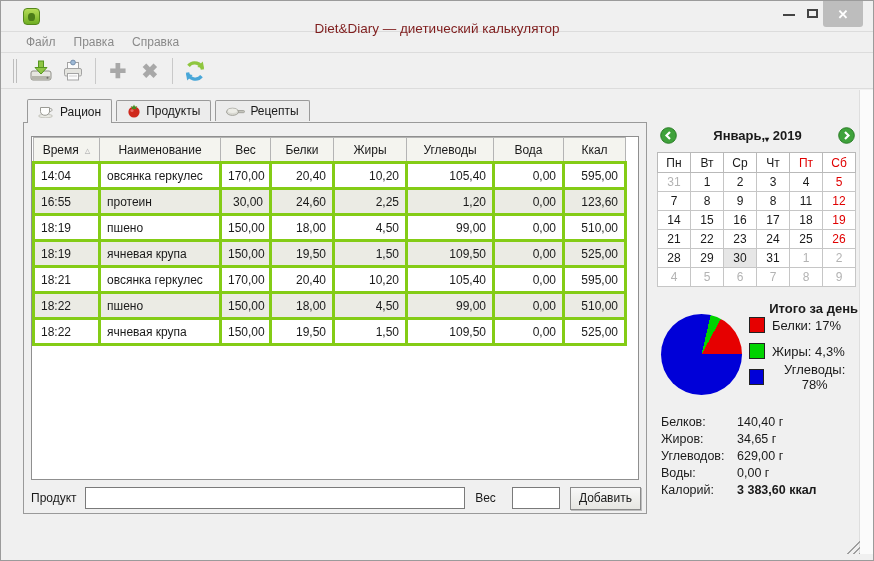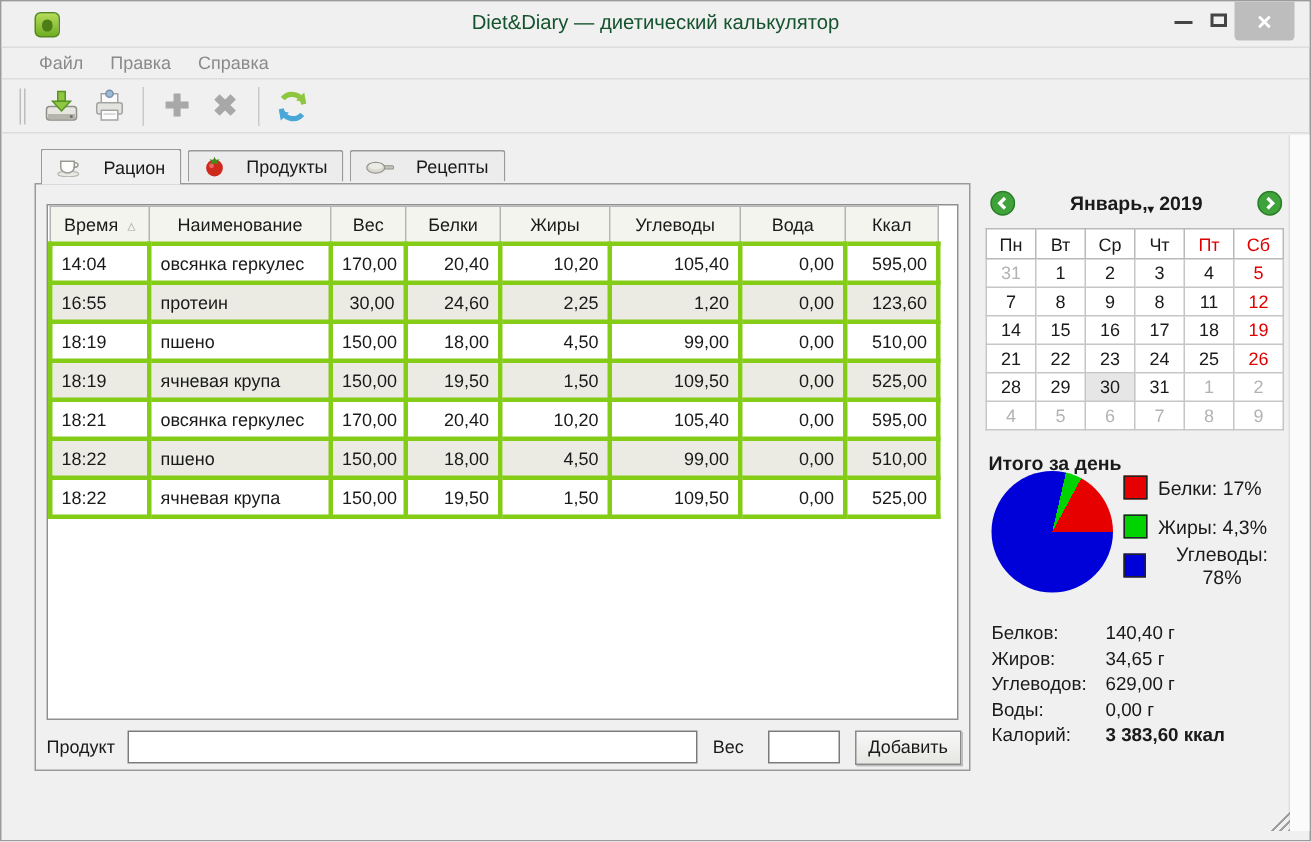--- a/index.html
+++ b/index.html
@@ -6,40 +6,40 @@
   .window{position:relative;width:874px;height:561px;box-sizing:border-box;
     border:1px solid #9b9b9b;background:#f0f0f0;overflow:hidden;
     font-family:"Liberation Sans",sans-serif;font-size:12px;color:#1a1a1a;}
   
   .titlebar{position:absolute;left:0;top:0;width:100%;height:30px;background:#f0f0f0;
     border-bottom:1px solid #dcdcdc;}
   .app-icon{position:absolute;left:22px;top:7px;width:17px;height:17px;border-radius:4px;
     background:linear-gradient(#b5dd57,#6fae22);border:1px solid #55881c;box-sizing:border-box;}
   .app-icon:after{content:"";position:absolute;left:4px;top:4px;width:7px;height:8px;
     border-radius:45%;background:#4c7d18;}
-  .title{position:absolute;left:0;right:0;top:6px;text-align:center;font-size:13.5px;color:#14532d;}
+  .title{position:absolute;left:0;right:0;top:20px;text-align:center;font-size:13.5px;color:#7f1d1d;}
   .btn-min{position:absolute;left:782px;top:13px;width:12px;height:2px;background:#444;}
   .btn-max{position:absolute;left:806px;top:8px;width:11px;height:9px;border:2px solid #444;box-sizing:border-box;}
   .btn-close{position:absolute;left:822px;top:0;width:40px;height:26px;background:#bdbdbd;
     border-radius:0 0 3px 3px;color:#fff;font-size:13px;font-weight:bold;
     display:flex;align-items:center;justify-content:center;}
   
   .menubar{position:absolute;left:0;top:31px;width:100%;height:21px;border-bottom:1px solid #dcdcdc;
     display:flex;align-items:center;padding-left:16px;box-sizing:border-box;color:#8a8a8a;}
   .menu-item{padding:0 9px;height:100%;display:flex;align-items:center;}
   
   .toolbar{position:absolute;left:0;top:53px;width:100%;height:35px;border-bottom:1px solid #dcdcdc;
     display:flex;align-items:center;padding-left:12px;box-sizing:border-box;}
   .grip{width:2px;height:24px;border-left:1px solid #bdbdbd;border-right:1px solid #bdbdbd;margin-right:8px;}
   .tool-btn{width:30px;height:28px;display:flex;align-items:center;justify-content:center;margin:0 1px;}
   .tool-sep{width:1px;height:26px;background:#c9c9c9;margin:0 6px;}
   .glyph-disabled{font-size:20px;font-weight:bold;color:#a8a8a8;line-height:1;}
   
   .tabs{position:absolute;left:26px;top:99px;height:23px;z-index:3;display:flex;}
-  .tab{display:inline-flex;align-items:center;gap:14px;height:21px;padding:0 10px;
+  .tab{display:inline-flex;align-items:center;gap:5px;height:21px;padding:0 10px;
     border:1px solid #9a9a9a;border-bottom:none;border-radius:2px 2px 0 0;background:#ececec;
     margin-right:4px;box-sizing:border-box;}
   .tab.active{height:24px;margin-top:-1px;background:#f0f0f0;}
   
   .tabpage{position:absolute;left:22px;top:121px;width:624px;height:392px;
     border:1px solid #9a9a9a;background:#f0f0f0;box-sizing:border-box;z-index:2;}
   .grid-wrap{position:absolute;left:7px;top:13px;width:608px;height:344px;background:#fff;
     border:1px solid #8f8f8f;box-sizing:border-box;overflow:hidden;}
   table.grid{border-collapse:collapse;table-layout:fixed;width:592px;font-size:12px;}
   table.grid th{height:23px;background:#f4f4ef;border:1px solid #b4b4b4;font-weight:normal;
@@ -65,21 +65,21 @@
   .navbtn.left{left:3px;} .navbtn.right{right:3px;}
   .cal-title{text-align:center;font-weight:bold;font-size:13px;padding-top:3px;}
   .dd{font-size:8px;vertical-align:-2px;}
   table.cal{border-collapse:collapse;margin-top:5px;background:#fff;}
   table.cal th,table.cal td{width:33px;height:19px;border:1px solid #c6c6c6;text-align:center;
     font-size:12px;font-weight:normal;padding:1px;box-sizing:border-box;}
   table.cal th{height:20px;border-color:#b9b9b9;}
   .red{color:#e00000;} .dim{color:#b3b3b3;}
   td.sel{background:#e6e6e6;border:1px solid #a8a8a8;}
   
-  .totals-heading{font-weight:bold;font-size:13px;margin:14px 0 0 2px;}
+  .totals-heading{font-weight:bold;font-size:13px;margin:14px 0 0 2px;text-align:right;}
   .pie{position:absolute;left:4px;top:189px;width:81px;height:81px;border-radius:50%;
     background:conic-gradient(from 13deg,#00d300 0 15.5deg,#e60000 15.5deg 76.8deg,#0000d8 76.8deg 360deg);}
   .legend{position:absolute;left:92px;top:191px;}
   .legend-item{display:flex;align-items:center;height:18px;margin-bottom:8px;font-size:13px;text-align:center;}
   .swatch{width:16px;height:16px;border:1px solid #222;margin-right:7px;box-sizing:border-box;}
   .sw-protein{background:#e60000;} .sw-fat{background:#00d300;} .sw-carb{background:#0000d8;}
   .summary{position:absolute;left:4px;top:290px;width:196px;}
   .sum-line{display:flex;height:17px;font-size:12.5px;}
   .sum-label{width:76px;}
   .sum-line.bold .sum-value{font-weight:bold;}

